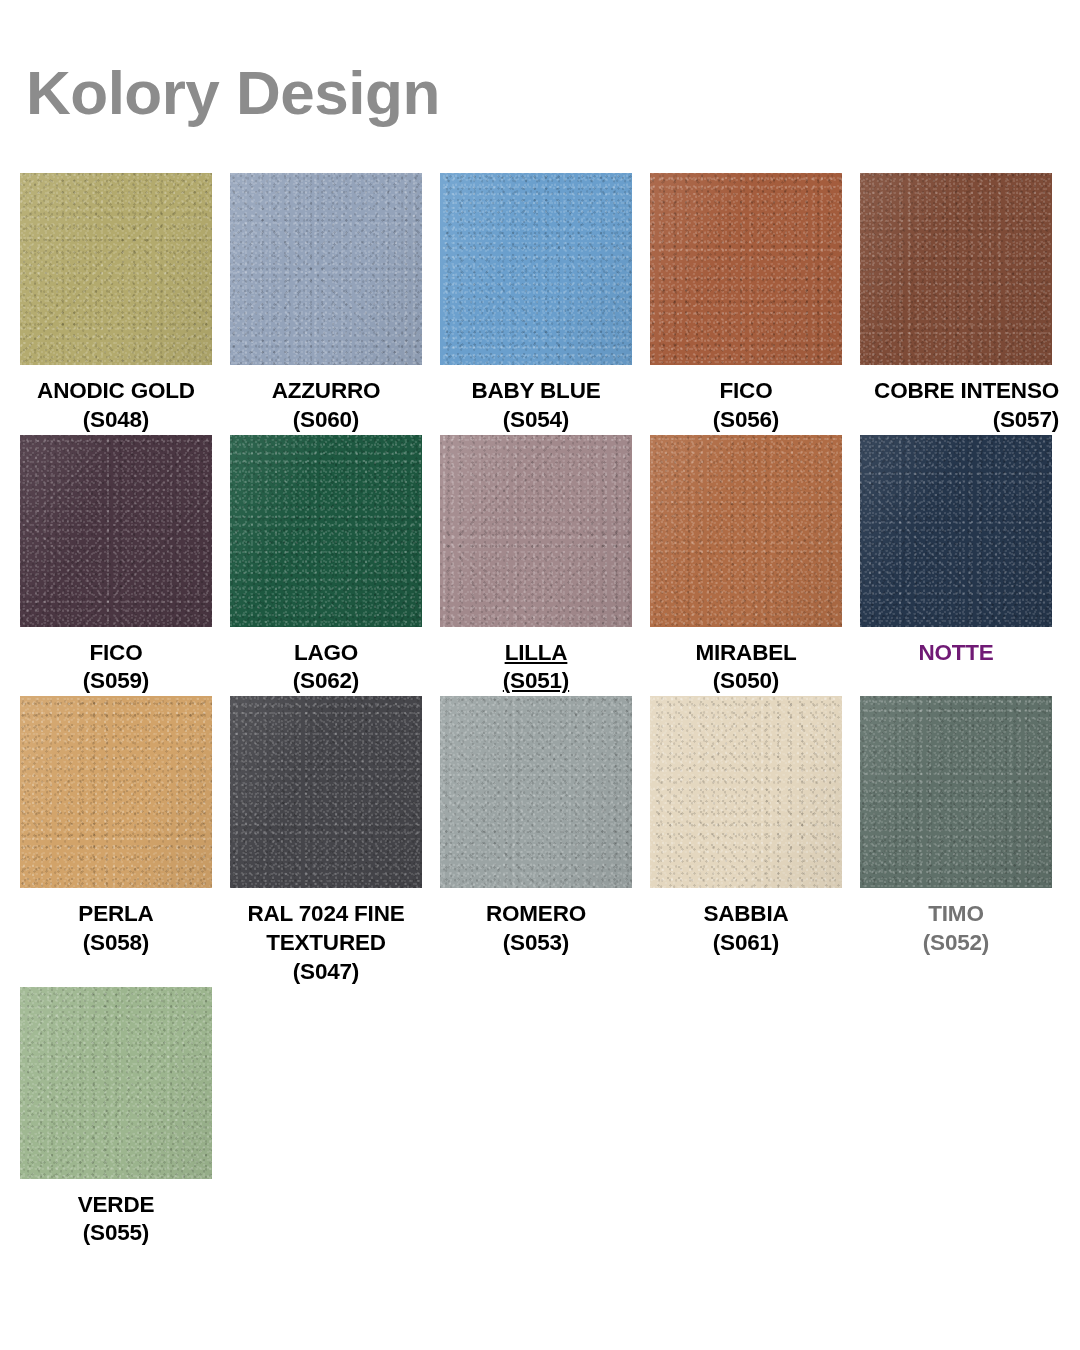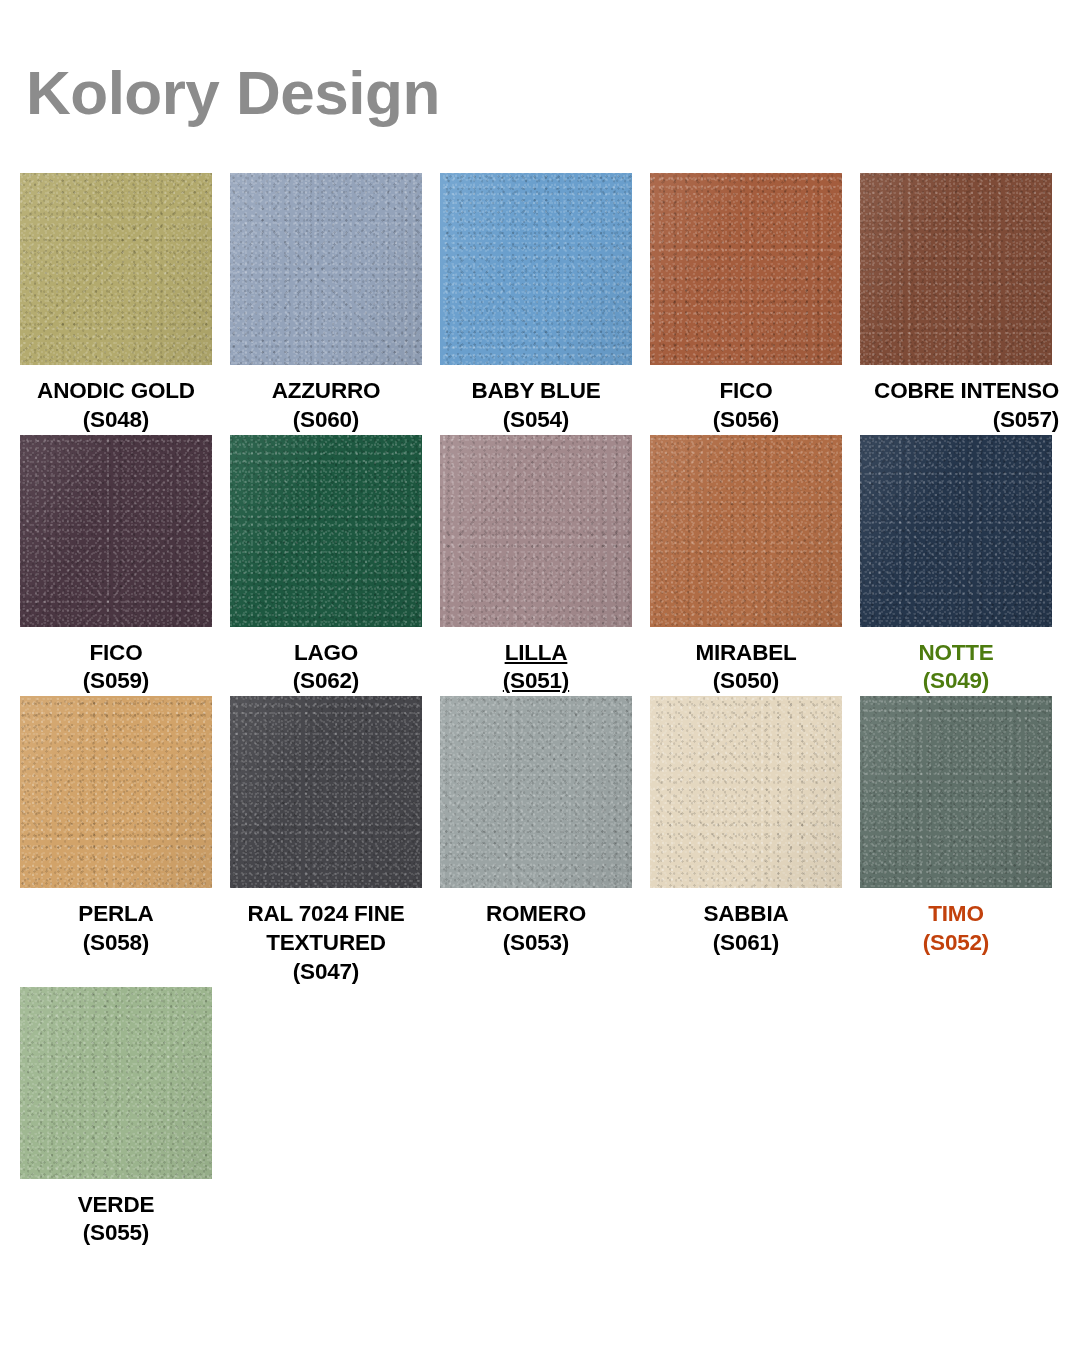--- a/index.html
+++ b/index.html
@@ -159,21 +159,21 @@
           <div class="grain" style="background-position: 6px 7px, 1px 2px, 4px 9px, 1px 0px, 0px 8px, 4px 2px, 4px 12px, 10px 1px, 0px 5px, 7px 0px;"></div>
           <div class="sheen"></div>
         </div>
         <div class="label" style="color: rgb(0, 0, 0);"><span>MIRABEL</span><span class="code">(S050)</span></div>
       </div>
       <div class="cell">
         <div class="swatch" style="background-color: rgb(37, 54, 76);">
           <div class="grain" style="background-position: 0px 1px, 8px 4px, 1px 2px, 6px 3px, 6px 3px, 6px 6px, 2px 3px, 13px 0px, 0px 7px, 1px 0px;"></div>
           <div class="sheen"></div>
         </div>
-        <div class="label" style="color: #4d7c0f;"><span>NOTTE</span><span class="code">(S049)</span></div>
+        <div class="label" style="color: #701a75;"><span>NOTTE</span></div>
       </div>
       <div class="cell">
         <div class="swatch" style="background-color: rgb(210, 163, 105);">
           <div class="grain" style="background-position: 3px 6px, 4px 6px, 5px 8px, 11px 6px, 4px 10px, 8px 0px, 0px 8px, 2px 8px, 0px 9px, 6px 0px;"></div>
           <div class="sheen"></div>
         </div>
         <div class="label" style="color: rgb(0, 0, 0);"><span>PERLA</span><span class="code">(S058)</span></div>
       </div>
       <div class="cell">
         <div class="swatch" style="background-color: rgb(69, 69, 74);">
@@ -194,21 +194,21 @@
           <div class="grain" style="background-position: 3px 10px, 3px 5px, 3px 0px, 0px 7px, 6px 7px, 2px 2px, 4px 9px, 11px 5px, 0px 4px, 10px 0px;"></div>
           <div class="sheen"></div>
         </div>
         <div class="label" style="color: rgb(0, 0, 0);"><span>SABBIA</span><span class="code">(S061)</span></div>
       </div>
       <div class="cell">
         <div class="swatch" style="background-color: rgb(95, 112, 105);">
           <div class="grain" style="background-position: 6px 4px, 10px 0px, 0px 6px, 5px 2px, 4px 2px, 4px 6px, 2px 0px, 0px 4px, 0px 6px, 4px 0px;"></div>
           <div class="sheen"></div>
         </div>
-        <div class="label" style="color: #c2410c;"><span>TIMO</span><span class="code">(S052)</span></div>
+        <div class="label" style="color: #737373;"><span>TIMO</span><span class="code">(S052)</span></div>
       </div>
       <div class="cell">
         <div class="swatch" style="background-color: rgb(157, 182, 143);">
           <div class="grain" style="background-position: 0px 9px, 6px 2px, 4px 12px, 10px 5px, 2px 9px, 6px 0px, 0px 5px, 3px 3px, 0px 8px, 9px 0px;"></div>
           <div class="sheen"></div>
         </div>
         <div class="label" style="color: rgb(0, 0, 0);"><span>VERDE</span><span class="code">(S055)</span></div>
       </div>
     </div>
 

